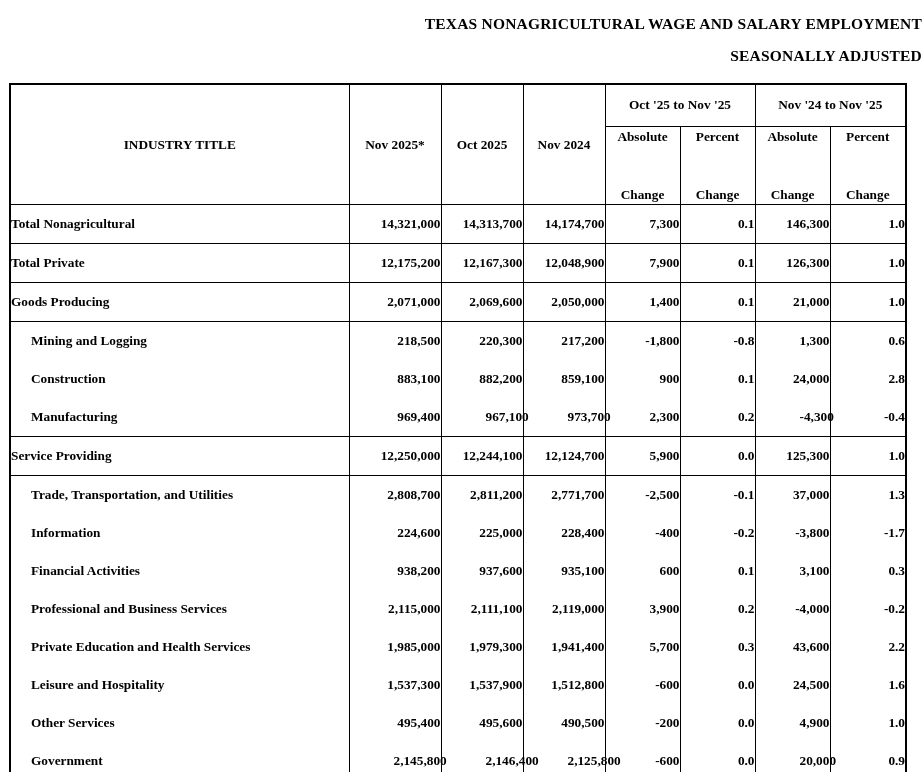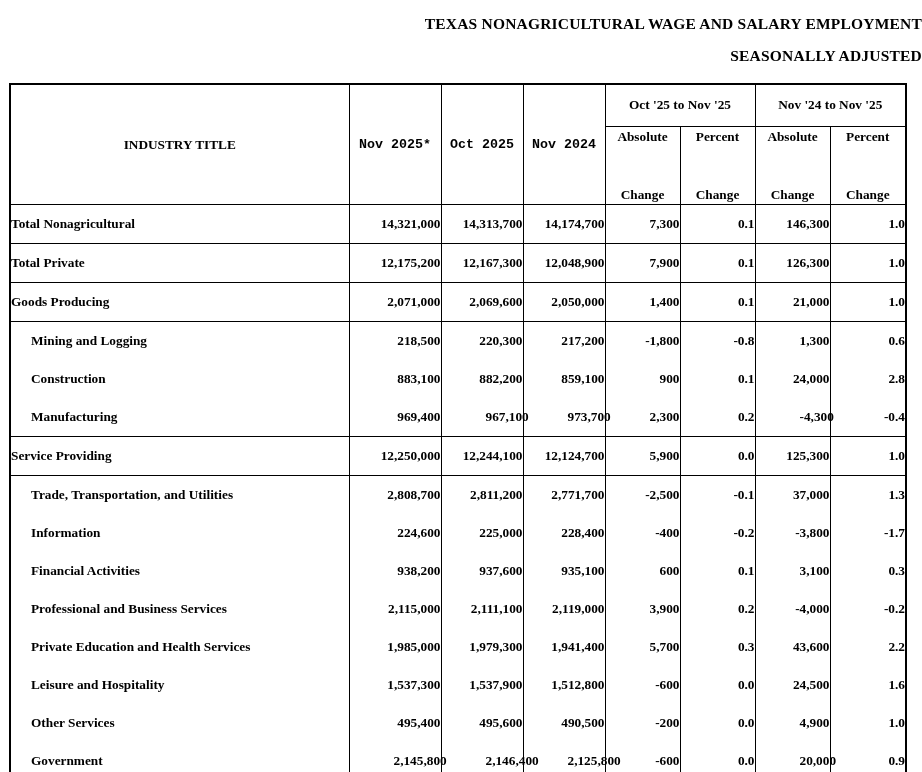--- a/index.html
+++ b/index.html
@@ -58,21 +58,20 @@
   }
 
   
   .hdr-industry {
     text-align: center;
     height: 104px;
   }
   .hdr-month {
     height: 104px;
     font-size: 13.6px;
-    font-family: Liberation Mono, monospace;
   }
   .hdr-group {
     text-align: center;
     height: 41px;
     font-size: 13.6px;
   }
   .hdr-sub {
     text-align: center;
     height: 63px;
     font-size: 13.2px;

